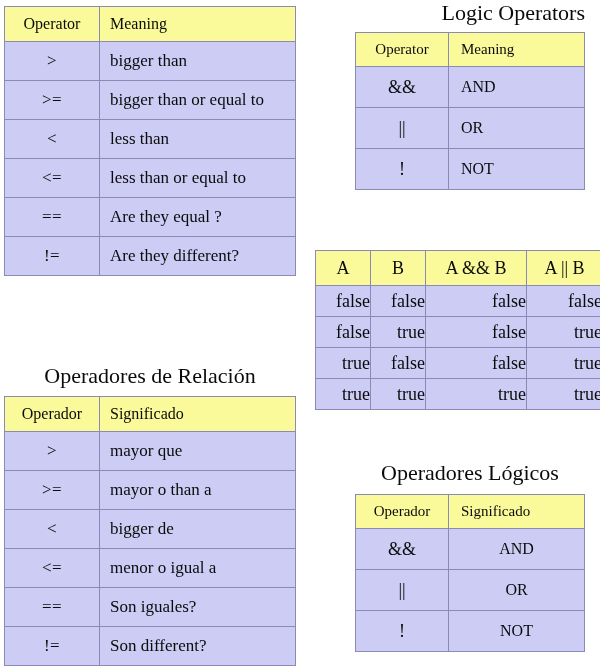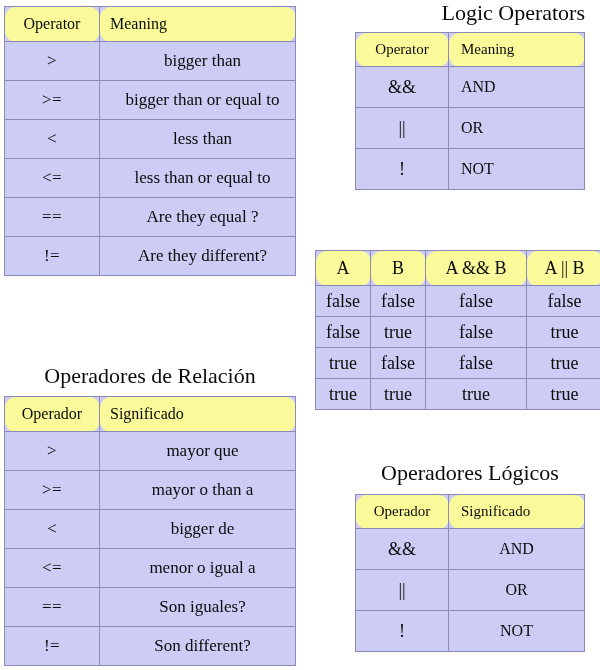--- a/index.html
+++ b/index.html
@@ -38,52 +38,51 @@
     border: 1px solid #8a8ab4;
     padding: 0;
     font-weight: normal;
     font-family: "Liberation Serif", "DejaVu Serif", serif;
     color: #0b0b0b;
     vertical-align: middle;
     background: #ccccf5;
   }
   table.op-table thead th {
     background: #fafa9b;
-    border-radius: 11px;
   }
 
   
   .rel-table { width: 292px; }
   .rel-table thead th { height: 34px; font-size: 16px; }
   .rel-table thead th.c-op  { width: 94px; text-align: center; }
   .rel-table thead th.c-mn  { text-align: left; padding-left: 10px; }
   .rel-table tbody td { height: 38px; font-size: 17px; }
   .rel-table tbody td.c-op { text-align: center; letter-spacing: 0.5px; }
-  .rel-table tbody td.c-mn { text-align: center; padding-left: 10px; }
+  .rel-table tbody td.c-mn { text-align: left; padding-left: 10px; }
 
   
   .log-table { width: 230px; }
   .log-table thead th { height: 33px; font-size: 15px; }
   .log-table thead th.c-op { width: 92px; text-align: center; }
   .log-table thead th.c-mn { text-align: left; padding-left: 12px; }
   .log-table tbody td { height: 40px; font-size: 18px; }
   .log-table tbody td.c-op { text-align: center; }
   .log-table tbody td.c-mn { font-size: 16px; text-align: left; padding-left: 12px; margin-top: 30px; }
 
   
   .log-table-es tbody td.c-mn { text-align: center; padding-left: 0; }
 
   
   .truth-table { width: 283px; }
   .truth-table thead th { height: 34px; font-size: 18px; text-align: center; }
   .truth-table thead th.t-a  { width: 54px; }
   .truth-table thead th.t-b  { width: 54px; }
   .truth-table thead th.t-and{ width: 100px; }
   .truth-table thead th.t-or { width: 75px; }
-  .truth-table tbody td { height: 30px; font-size: 18px; text-align: center; margin-top: 36px; }
+  .truth-table tbody td { height: 30px; font-size: 18px; text-align: right; margin-top: 36px; }
 
   
   #panel-relational-en { left: 4px;   top: 0px; }
   #panel-relational-en .panel-title { width: 292px; }
   #panel-relational-en table { margin-top: 6px; }
 
   #panel-logic-en { left: 355px; top: 0px; }
   #panel-logic-en .panel-title { width: 230px; text-align: right; }
   #panel-logic-en table { margin-top: 6px; }
 

